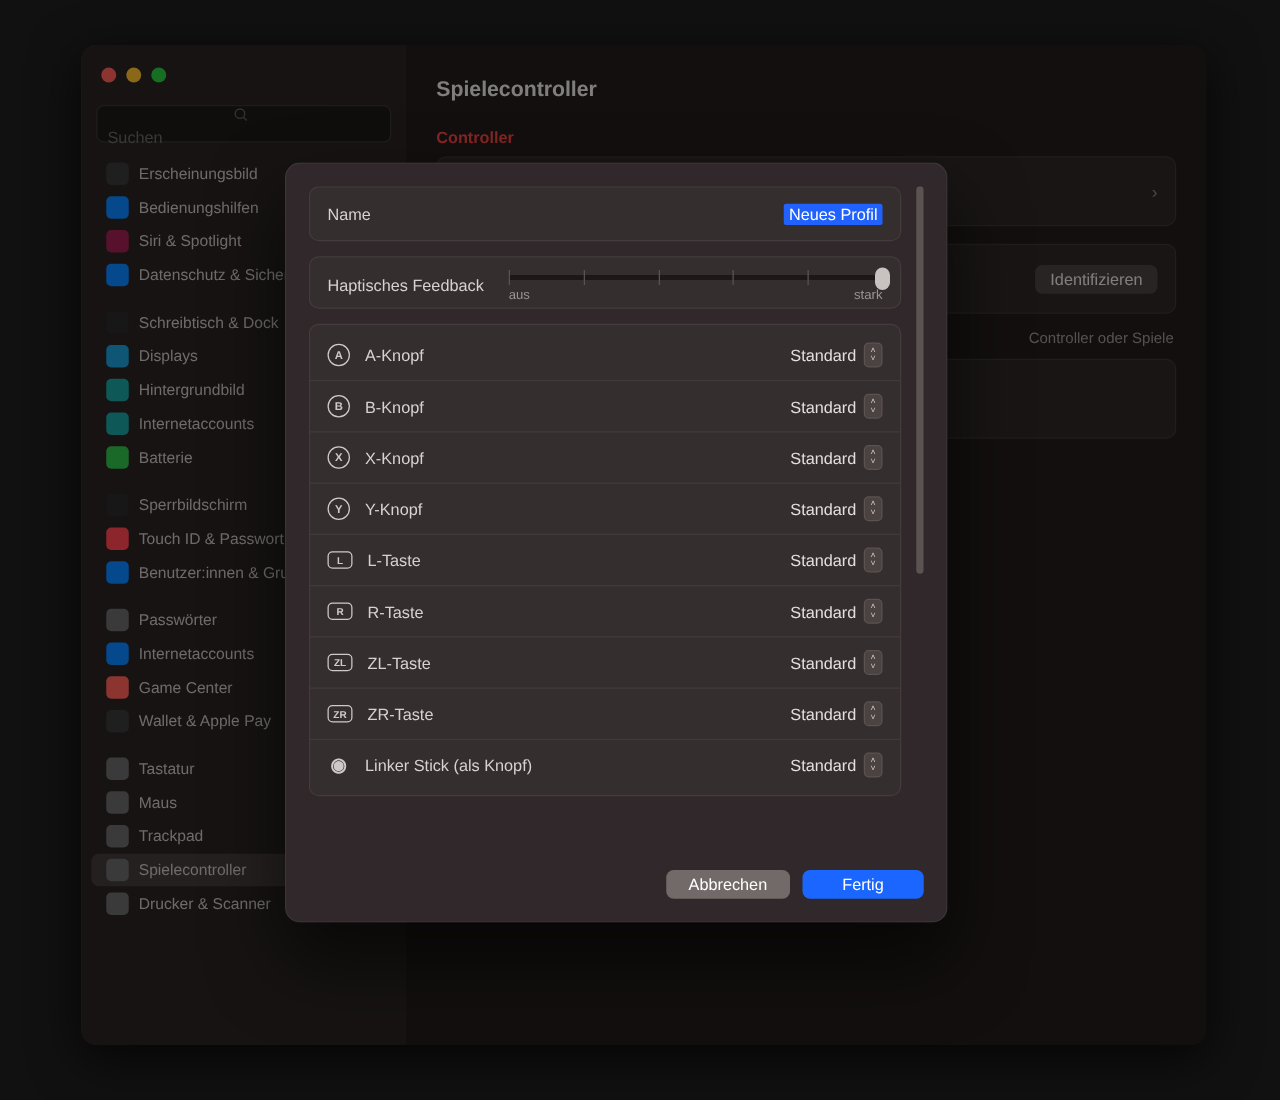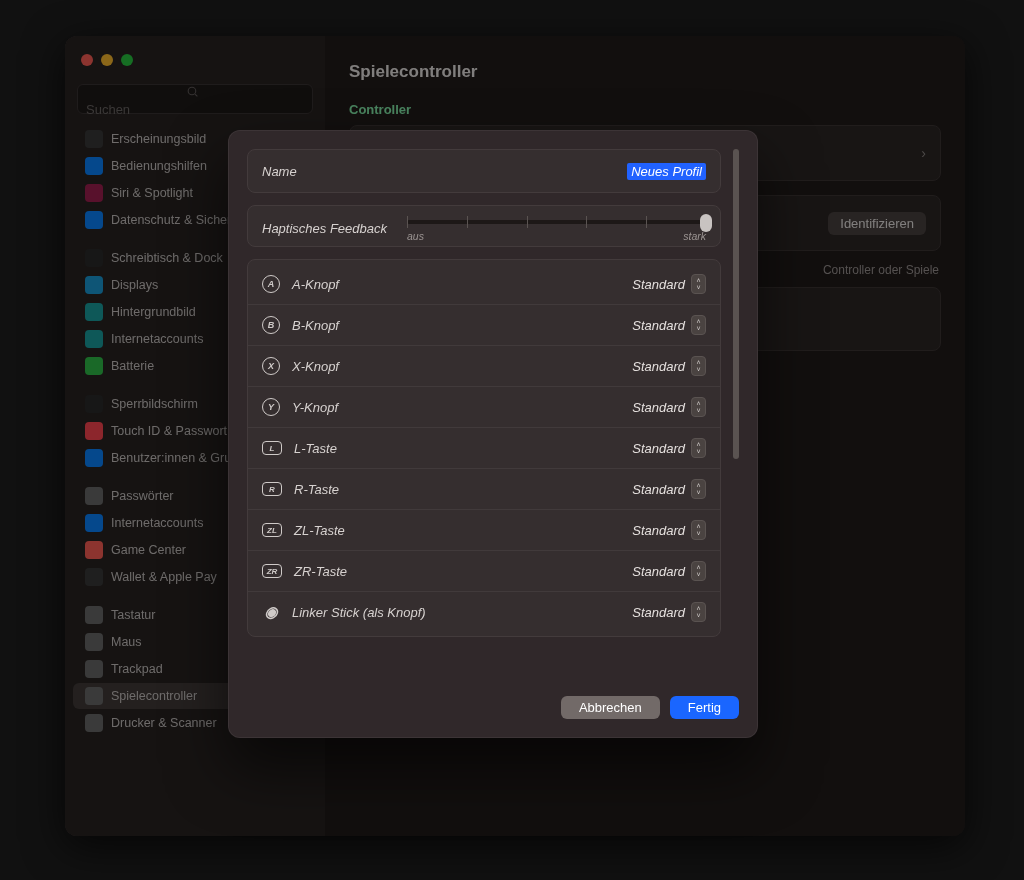--- a/index.html
+++ b/index.html
@@ -15,29 +15,29 @@
 .search{margin:0 12px 10px 12px;height:28px;background:#1e1a19;border:1px solid #3a3433;border-radius:6px;display:flex;align-items:center;padding:0 8px;color:#6b6664;flex-direction:column;}
 .search .icon{margin-right:6px;opacity:.6}
 .search input{background:transparent;border:none;outline:none;color:#d7d2d0;width:100%;font-size:13px}
 .search input::placeholder{color:#6b6664}
 .side-group{margin:12px 0 4px 0;}
 .side-item{display:flex;align-items:center;height:26px;padding:0 12px;color:#c8c3c1;font-size:12.5px;border-radius:6px;margin:1px 8px;cursor:default;}
 .side-item.active{background:#423b39;}
 .side-icon{width:18px;height:18px;border-radius:4px;margin-right:8px;display:flex;align-items:center;justify-content:center;font-size:10px;color:#fff;flex:0 0 18px;}
 .content{flex:1;padding:16px 24px;box-sizing:border-box;position:relative;}
 .page-title{font-size:17px;font-weight:600;color:#eae6e4;margin:10px 0 20px 0;}
-.section-head{font-size:13px;font-weight:600;color:#86efac;margin:16px 0 8px 0;}
+.section-head{font-size:13px;font-weight:600;color:#ef4444;margin:16px 0 8px 0;}
 .card{background:#2d2726;border:1px solid #3c3534;border-radius:8px;padding:10px 14px;margin-bottom:14px;min-height:34px;display:flex;align-items:center;justify-content:space-between;color:#cfcac8;font-size:13px;}
 .identify-btn{background:#4a4341;border:none;border-radius:6px;color:#eae6e4;padding:4px 12px;font-size:13px;cursor:default;}
 .small{font-size:12px;color:#9b9492;}
 .chev{font-size:14px;color:#8b8583;}
 
 
 .sheet{position:absolute;left:228px;top:130px;width:530px;height:608px;background:#30282a;border:1px solid rgba(255,255,255,.06);border-radius:12px;box-shadow:0 30px 60px rgba(0,0,0,.6);z-index:5;display:flex;flex-direction:column;padding:18px;box-sizing:border-box;}
-.sheet-body{flex:1;overflow:hidden;display:flex;font-style:italic;}
+.sheet-body{flex:1;overflow:hidden;display:flex;}
 .sheet-scroll{flex:1;overflow:hidden;padding-right:10px;}
 .scrollbar{width:6px;background:transparent;position:relative;margin-left:2px;}
 .scrollbar .thumb{position:absolute;top:0;left:0;width:6px;height:310px;background:#5a5351;border-radius:3px;}
 .panel{background:#352e2f;border:1px solid #433b3c;border-radius:8px;margin-bottom:12px;}
 .panel-row{display:flex;align-items:center;justify-content:space-between;padding:10px 14px;min-height:22px;}
 .name-value{background:#2162ff;color:#fff;padding:1px 4px;border-radius:2px;}
 .haptic-row{display:flex;align-items:center;justify-content:space-between;padding:8px 14px 4px 14px;}
 .slider-wrap{flex:1;margin-left:20px;position:relative;}
 .slider-track{height:4px;background:#1d1817;border-radius:2px;position:relative;margin-top:6px;}
 .slider-tick{position:absolute;top:-4px;width:1px;height:12px;background:#5a5351;}
@@ -48,21 +48,21 @@
 .mapping-item + .mapping-item{border-top:1px solid #413a3b;}
 .mapping-left{display:flex;align-items:center;}
 .btn-glyph{width:18px;height:18px;border:1.2px solid #cfcac8;border-radius:50%;display:flex;align-items:center;justify-content:center;font-size:9px;color:#cfcac8;margin-right:12px;font-weight:600;box-sizing:border-box;}
 .btn-glyph.rect{border-radius:4px;width:20px;height:14px;font-size:8px;padding:0 2px;}
 .btn-glyph.stick{border:none;font-size:15px;}
 .mapping-value{display:flex;align-items:center;color:#e4dfdd;}
 .stepper{margin-left:6px;width:13px;height:18px;background:#4a4341;border:1px solid #5a5351;border-radius:4px;display:flex;flex-direction:column;align-items:center;justify-content:center;font-size:7px;line-height:7px;color:#cfcac8;}
 .sheet-footer{display:flex;justify-content:flex-end;gap:10px;margin-top:12px;}
 .footer-btn{border:none;border-radius:6px;padding:4px 18px;font-size:13px;cursor:default;}
 .btn-cancel{background:#726a68;color:#fff;}
-.btn-done{background:#1a66ff;color:#fff;padding:4px 18px;}
+.btn-done{background:#1a66ff;color:#fff;padding:4px 32px;}
 </style>
 </head>
 <body>
 
 <div class="stage">
   <div class="window">
     <div class="titlebar">
       <div class="tl-dot red"></div>
       <div class="tl-dot yellow"></div>
       <div class="tl-dot green"></div>

